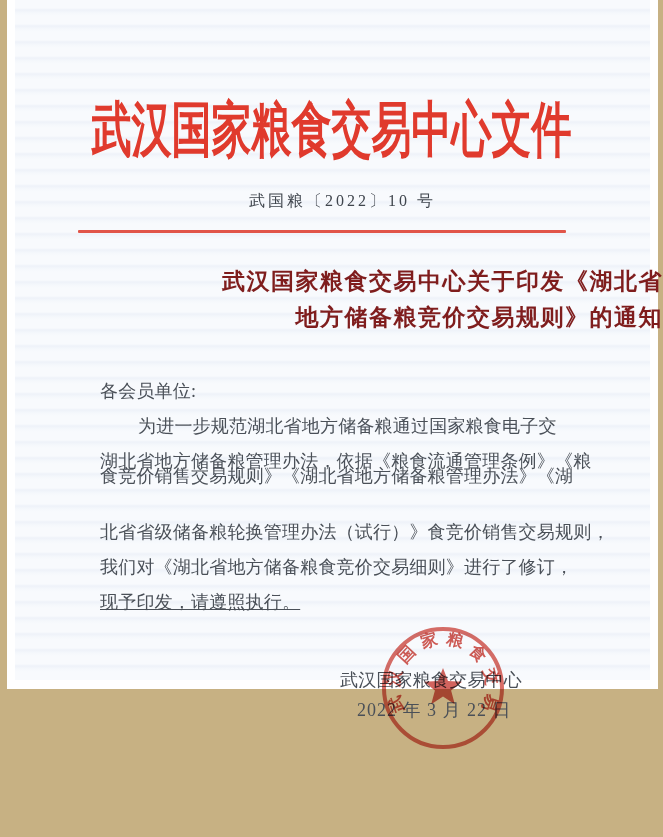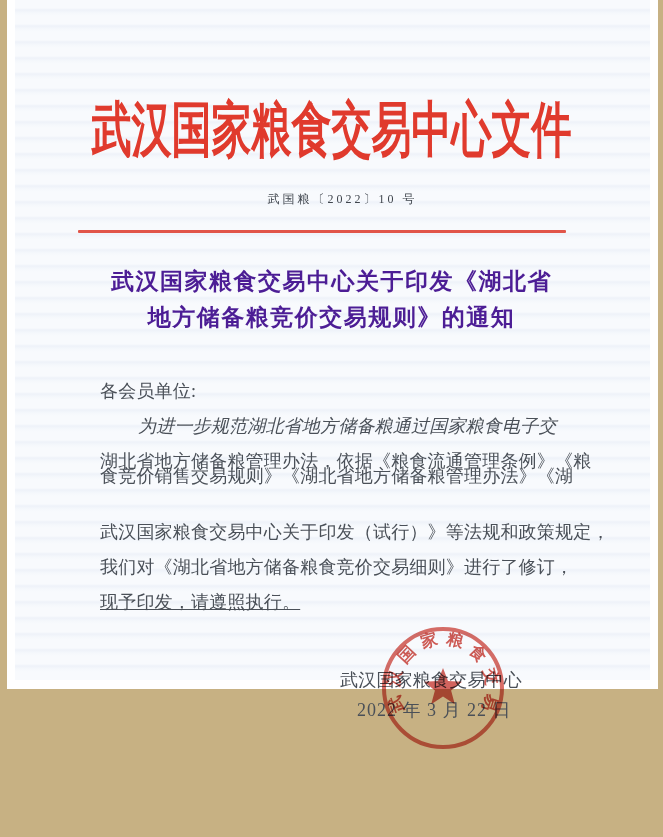--- a/index.html
+++ b/index.html
@@ -34,51 +34,52 @@
     font-size: 40px;
     font-weight: bold;
     color: #e03a2d;
     letter-spacing: 0px;
     transform: scaleY(1.5);
     transform-origin: top center;
     white-space: nowrap;
   }
   .doc-number {
     top: 191px;
-    font-size: 12px;
+    font-size: 16px;
     color: #3f454d;
     letter-spacing: 3px;
     white-space: nowrap;
     margin-left: 22px;
   }
   .red-line {
     left: 78px; top: 230px;
     width: 488px; height: 3px;
     background: #e15549;
     border-radius: 1px;
   }
   .doc-title {
     font-size: 23px;
     font-weight: bold;
-    color: #4c1d95;
+    color: #7f1d1d;
     letter-spacing: 1.5px;
     white-space: nowrap;
+    text-align: right;
   }
   .title-l1 { top: 266px; }
   .title-l2 { top: 302px; }
 
   .body-text {
     font-size: 18px;
     color: #4a5058;
     letter-spacing: 0.2px;
     white-space: nowrap;
   }
   .salutation { left: 100px; top: 379px; }
   .para-line { left: 100px; }
-  .para-indent { left: 138px; font-style: italic; }
+  .para-indent { left: 138px; }
   .pl-0 { top: 414px; }
   .pl-1 { top: 449px; }
   .pl-2 { top: 464px; }
   .pl-3 { top: 520px; }
   .pl-4 { top: 555px; text-align: right; }
   .pl-5 { top: 590px; text-decoration: underline; }
 
   .signature { left: 340px; top: 668px; }
   .issue-date { left: 357px; top: 698px; letter-spacing: 1px; }
 
@@ -106,21 +107,21 @@
   <div class="abs centered doc-title title-l1">武汉国家粮食交易中心关于印发《湖北省</div>
 
   <div class="abs body-text salutation">各会员单位:</div>
 
   <div class="abs centered doc-title title-l2">地方储备粮竞价交易规则》的通知</div>
 
   <div>
     <div class="abs body-text para-indent pl-0">为进一步规范湖北省地方储备粮通过国家粮食电子交</div>
     <div class="abs body-text para-line pl-1">湖北省地方储备粮管理办法，依据《粮食流通管理条例》《粮</div>
     <div class="abs body-text para-line pl-2">食竞价销售交易规则》《湖北省地方储备粮管理办法》《湖</div>
-    <div class="abs body-text para-line pl-3">武汉国家粮食交易中心关于印发（试行）》等法规和政策规定，</div>
+    <div class="abs body-text para-line pl-3">北省省级储备粮轮换管理办法（试行）》食竞价销售交易规则，</div>
     <div class="abs body-text para-line pl-4">我们对《湖北省地方储备粮食竞价交易细则》进行了修订，</div>
     <div class="abs body-text para-line pl-5">现予印发，请遵照执行。</div>
   </div>
 
   <div class="abs body-text signature">武汉国家粮食交易中心</div>
 
   <div class="abs body-text issue-date">2022 年 3 月 22 日</div>
 
   <div class="abs seal">
     <svg viewBox="0 0 136 136" width="136" height="136">

